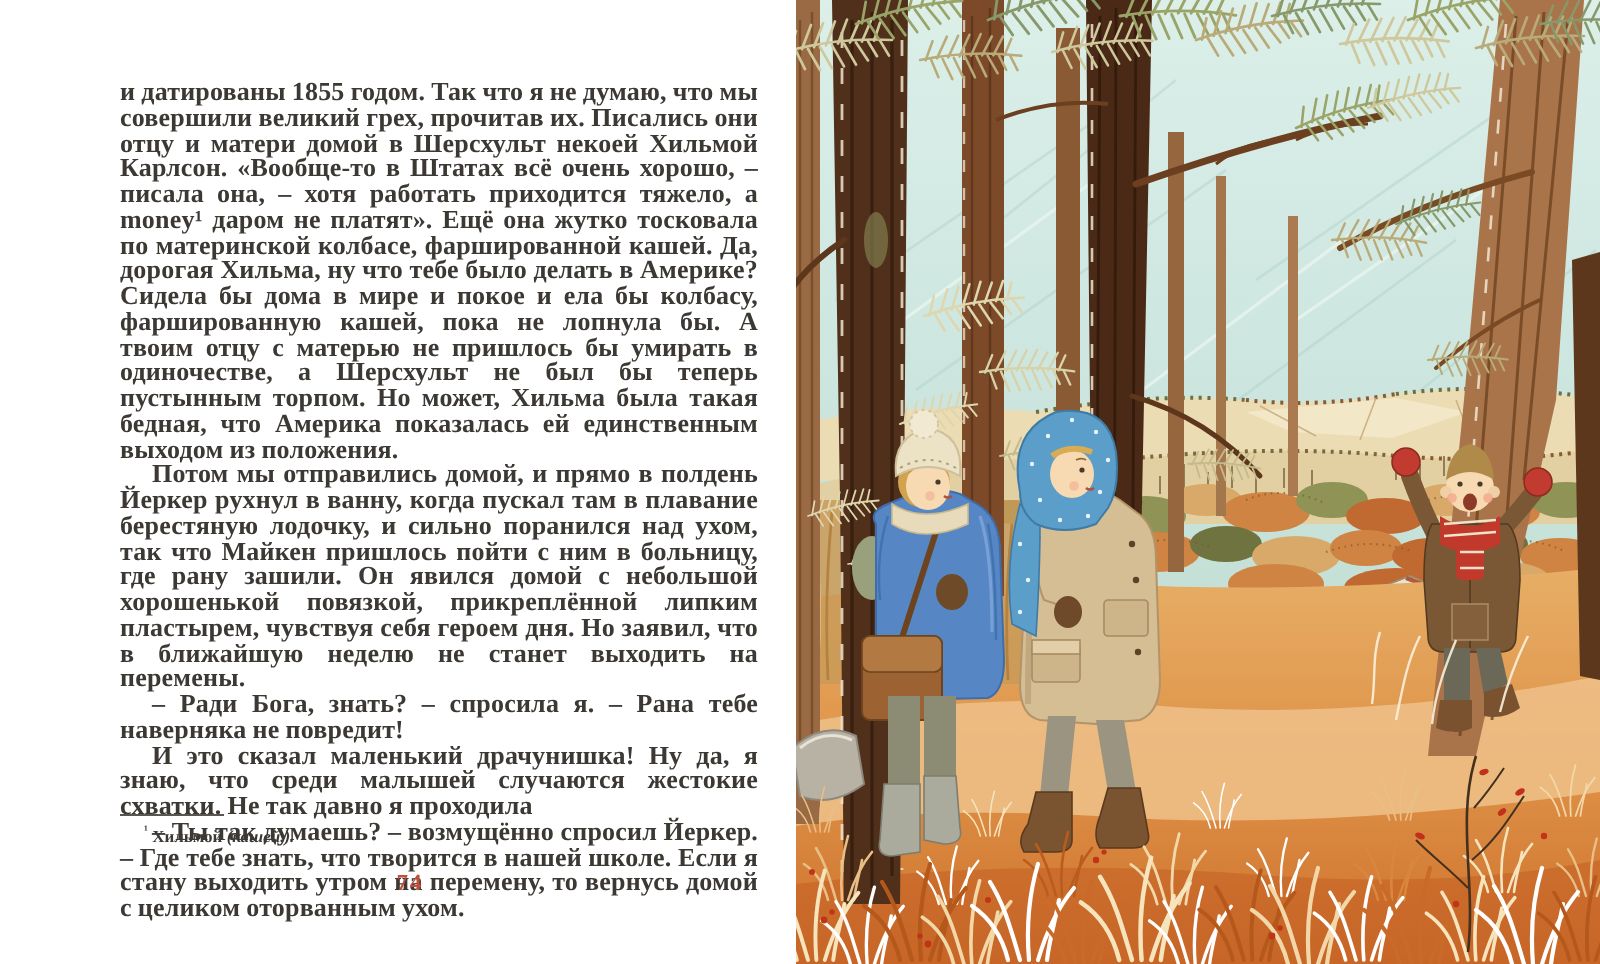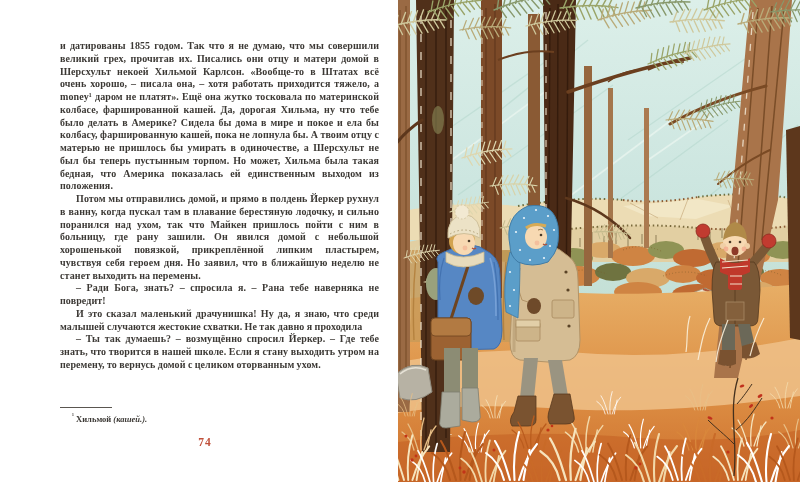--- a/index.html
+++ b/index.html
@@ -3,21 +3,21 @@
 <meta charset="utf-8">
 <style>
   html,body{margin:0;padding:0;}
   body{
     width:800px;height:482px;position:relative;overflow:hidden;
     background:#ffffff;font-family:"Liberation Serif", serif;
   }
   .left-page{position:absolute;left:0;top:0;width:398px;height:482px;background:#ffffff;}
   .text-col{position:absolute;left:60px;top:40px;width:319px;}
   p.body{
-    margin:0;font-size:10px;line-height:12.75px;font-weight:bold;
+    margin:0;font-size:13px;line-height:12.75px;font-weight:bold;
     color:#3c3935;text-align:justify;letter-spacing:0.1px;word-spacing:-0.3px;
     hyphens:auto;-webkit-hyphens:auto;
   }
   p.body.indent{text-indent:16px;font-family:Liberation Serif, serif;}
   .footnote{position:absolute;left:60px;top:407px;width:319px;}
   .footnote-rule{width:52px;border-top:1px solid #5a5650;margin:0 0 4px 0;}
   .footnote-text{font-size:8.5px;color:#3c3935;font-weight:bold;padding-left:12px;}
   .footnote-text sup{font-size:6.5px;}
   .footnote-text .lang{font-style:italic;}
   .folio{

